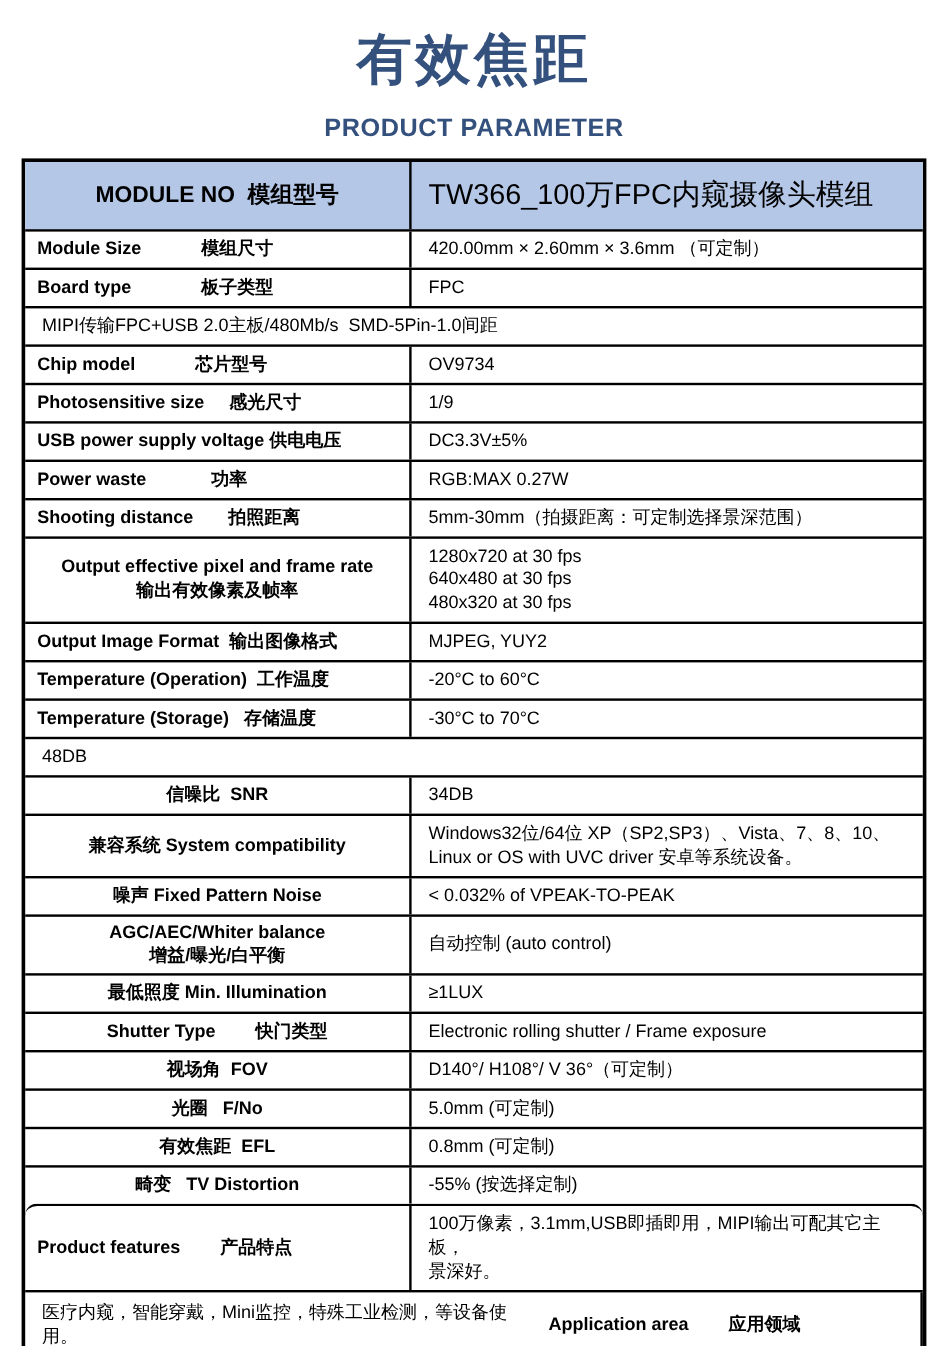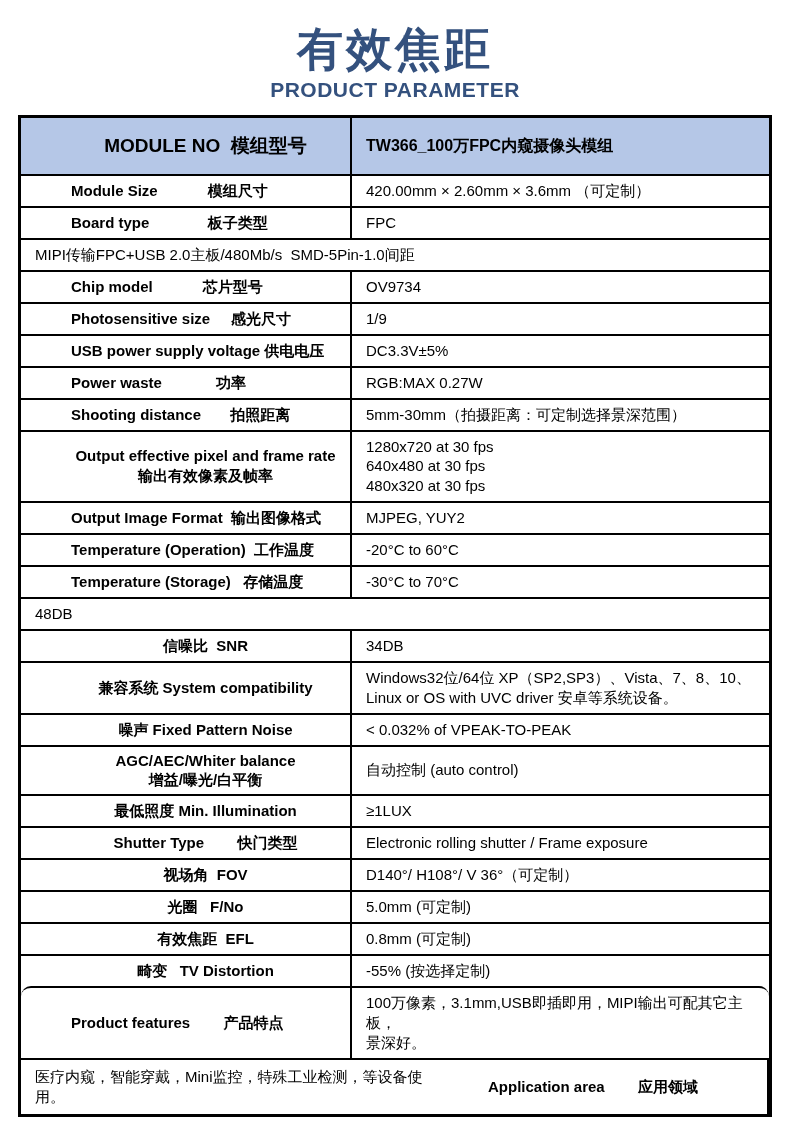--- a/index.html
+++ b/index.html
@@ -21,21 +21,21 @@
   }
   .page-title {
     margin: 0;
     font-size: 46px;
     font-weight: bold;
     letter-spacing: 3px;
     color: #34517e;
     line-height: 1.1;
   }
   .page-subtitle {
-    margin-top: 3px;
+    margin-top: 20px;
     font-size: 21px;
     letter-spacing: 0.5px;
     color: #34517e;
     font-weight: bold;
   }
   .param-table {
     margin: 13px 18px 0 18px;
     border: 3px solid #000000;
     background: #ffffff;
   }
@@ -46,26 +46,25 @@
   }
   #rows .row { border-top: 2px solid #000000; }
   .cell {
     display: flex;
     align-items: center;
     box-sizing: border-box;
     white-space: pre-wrap;
     line-height: 1.32;
   }
   .cell.label {
-    width: 291px;
+    width: 322px;
     border-right: 2px solid #000000;
     font-weight: bold;
     font-size: 15px;
     padding: 4px 6px 4px 10px;
-    margin-left: 40px;
   }
   .cell.label.align-center {
     justify-content: center;
     text-align: center;
     padding: 4px 5px;
   }
   .cell.value {
     flex: 1;
     font-size: 15px;
     padding: 5px 6px 5px 14px;
@@ -74,22 +73,22 @@
     background: #b5c7e7;
     min-height: 56px;
   }
   .header-row .cell.label {
     justify-content: center;
     text-align: center;
     font-size: 19px;
     padding: 4px;
   }
   .header-row .cell.value {
-    font-size: 16px;
-    font-weight: bold;
+    font-size: 24px;
+    font-weight: normal;
     padding-left: 14px;
     text-align: right;
   }
   
   #rows .row:nth-last-child(2) { min-height: 62px; border-radius: 10px; }
   #rows .row:last-child { min-height: 54px; }
 </style>
 </head>
 <body>
 

